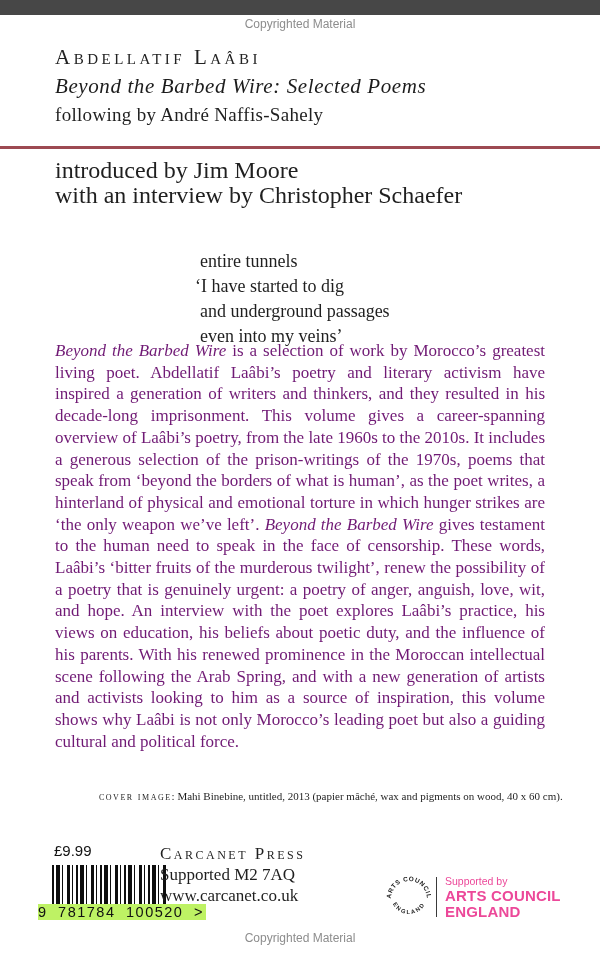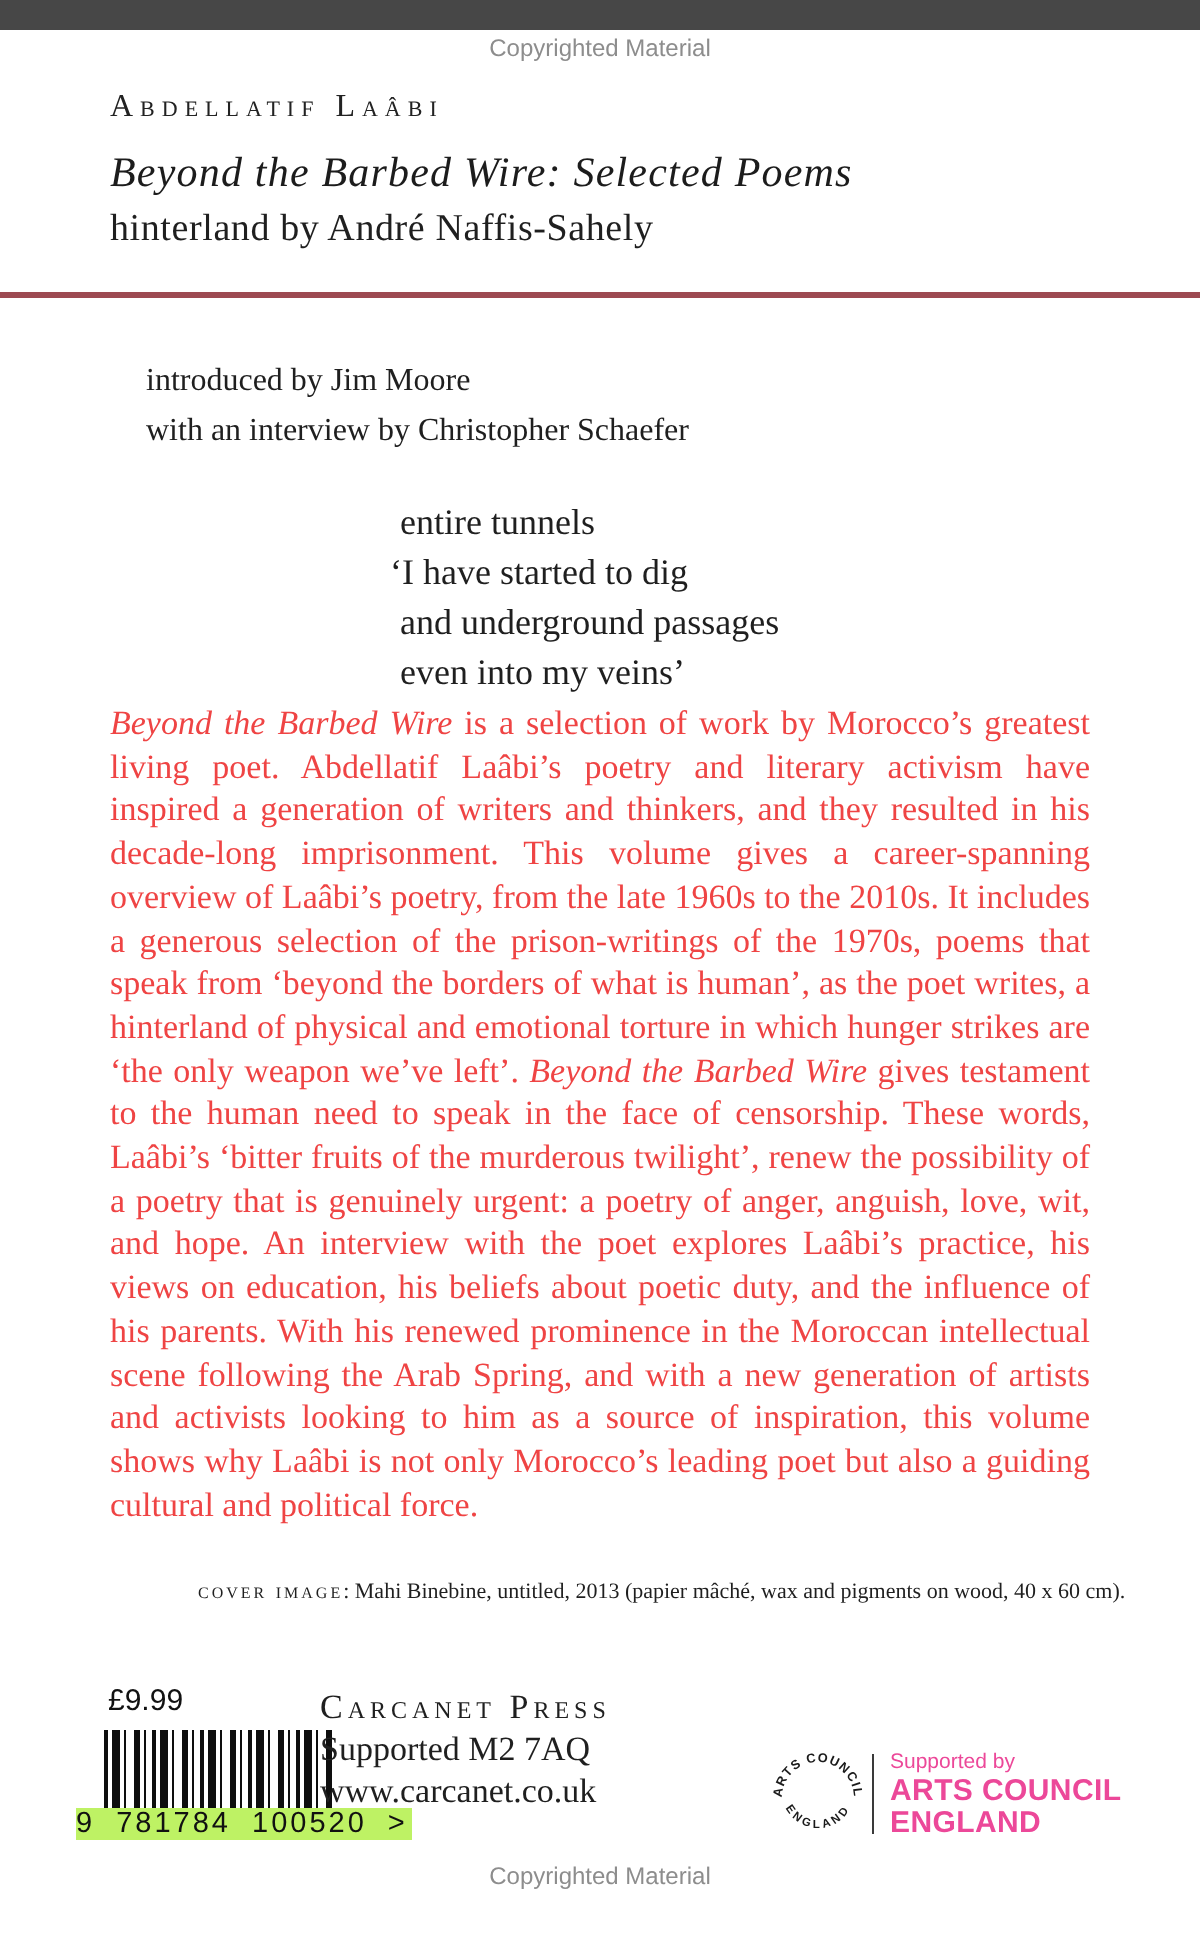--- a/index.html
+++ b/index.html
@@ -21,53 +21,53 @@
     text-align:center;
     font-family:"Liberation Sans", sans-serif;
     font-size:12px;color:#8d8d8d;
   }
   .copyright-top{top:17px;}
   .copyright-bottom{top:931px;}
 
   .author-name{
     position:absolute;left:55px;top:45px;
     font-variant:small-caps;
-    font-size:16px;letter-spacing:3.5px;
+    font-size:21px;letter-spacing:3.5px;
     color:#222;
   }
   .book-title{
     position:absolute;left:55px;top:74px;
     font-style:italic;
     font-size:21px;letter-spacing:0.6px;
     color:#1c1c1c;
   }
   .translator{
     position:absolute;left:55px;top:104px;
     font-size:19px;letter-spacing:0.3px;
   }
   .red-rule{
     position:absolute;left:0;top:146px;width:600px;height:3px;
     background:#9d4a52;
   }
   .intro-block{
-    position:absolute;left:55px;top:178px;
-    font-size:16px;line-height:25px;margin-left:18px;
+    position:absolute;left:55px;top:158px;
+    font-size:24px;line-height:25px;
   }
   .epigraph{
     position:absolute;left:195px;top:249px;
     font-size:18px;line-height:25px;
   }
   .epigraph .line{padding-left:5px;}
   .epigraph .line.first{padding-left:0;}
 
   .blurb{
-    position:absolute;left:55px;top:351px;width:490px;
+    position:absolute;left:55px;top:340px;width:490px;
     font-size:17px;line-height:21.7px;
     text-align:justify;
-    color:#ef4444;
+    color:#701a75;
   }
   .blurb .ital{font-style:italic;}
 
   .cover-credit{
     position:absolute;left:55px;top:786px;width:500px;
     font-size:11px;line-height:20px;margin-left:44px;
   }
   .cover-credit .sc-label{
     font-variant:small-caps;letter-spacing:1.5px;
   }
@@ -127,21 +127,21 @@
 <div class="page">
 
   <div class="top-bar"></div>
 
   <div class="copyright-banner copyright-top">Copyrighted Material</div>
 
   <div class="author-name">Abdellatif Laâbi</div>
 
   <div class="book-title">Beyond the Barbed Wire: Selected Poems</div>
 
-  <div class="translator">hinterland by André Naffis-Sahely</div>
+  <div class="translator">following by André Naffis-Sahely</div>
 
   <div class="red-rule"></div>
 
   <div class="intro-block">
     <div>introduced by Jim Moore</div>
     <div>with an interview by Christopher Schaefer</div>
   </div>
 
   <div class="epigraph">
     <div class="line">entire tunnels</div>

